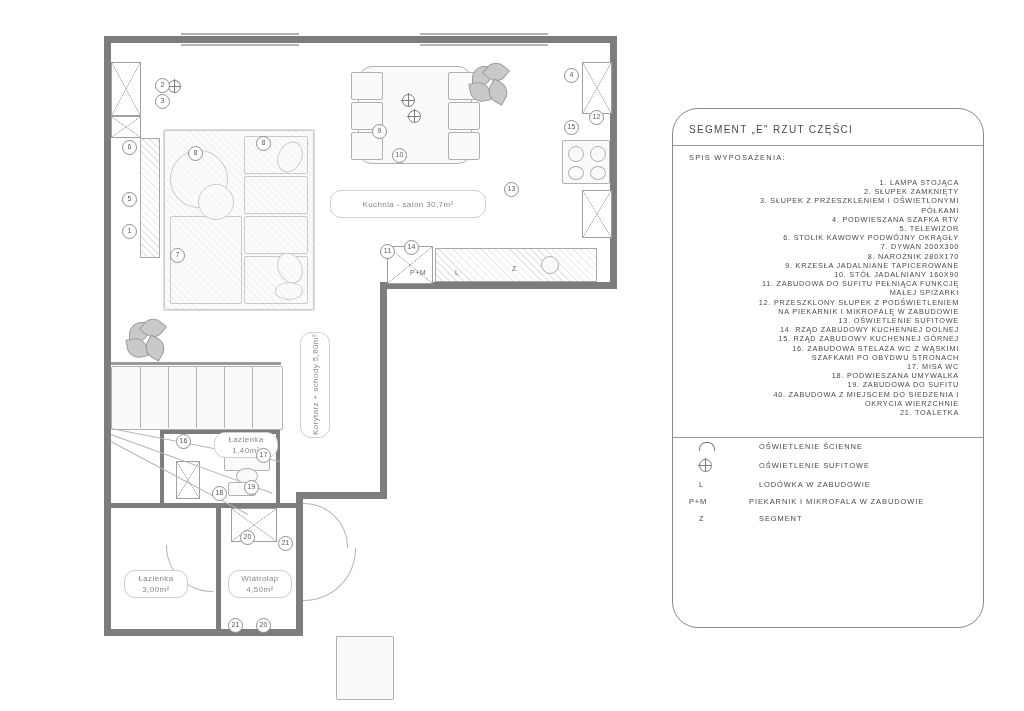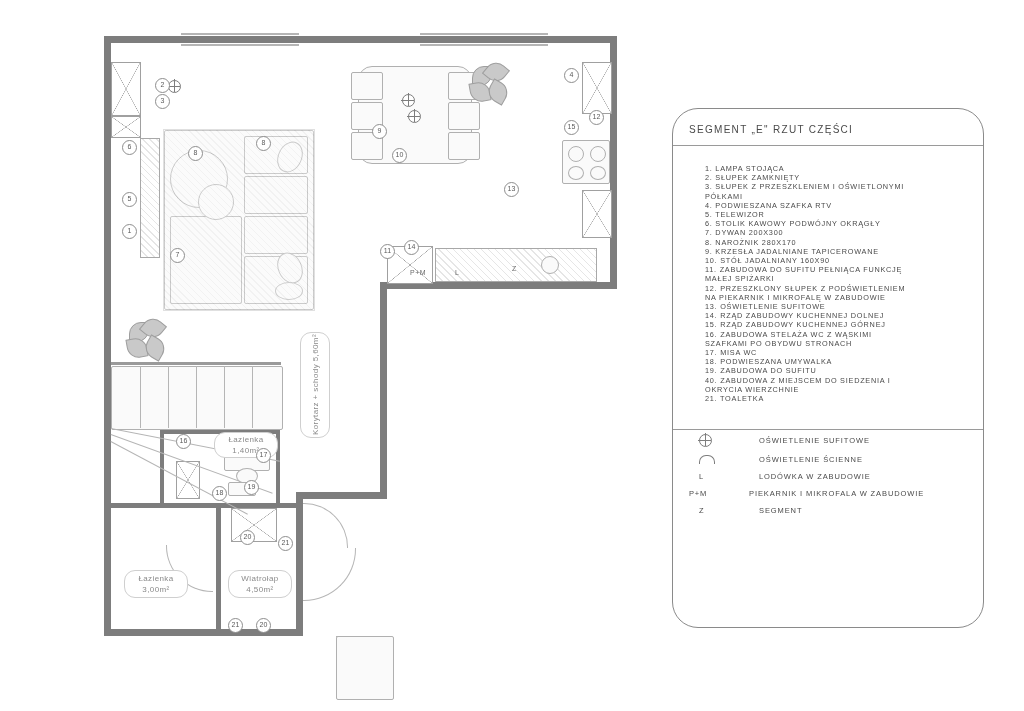--- a/index.html
+++ b/index.html
@@ -41,21 +41,21 @@
   
   #panel{position:absolute;left:672px;top:108px;width:312px;height:520px;
      border:1px solid #8a8a8a;border-radius:26px;background:#fff;box-sizing:border-box;}
   #panel .hdr{padding:14px 16px 8px 16px;font-size:10px;letter-spacing:1.3px;
      color:#4a4a4a;line-height:14px;}
   .sep{height:1px;background:#9a9a9a;margin:0;}
   .sect-title{font-size:7.5px;letter-spacing:1.2px;color:#4a4a4a;padding:7px 16px 4px 16px;}
   .items{padding:2px 14px 10px 16px;}
   .items li{font-size:7.3px;letter-spacing:.75px;line-height:9.2px;list-style:none;
      margin:0;padding:0;color:#4a4a4a;white-space:nowrap;}
-  ul{margin:16px;padding:0;}
+  ul{margin:10px;padding:0;text-align:right;}
   .legrow{display:flex;align-items:center;padding:4px 16px;}
   .legsym{width:60px;display:flex;justify-content:flex-start;padding-left:10px;
      font-size:7.5px;letter-spacing:.8px;color:#4a4a4a;}
   .legtxt{font-size:7.5px;letter-spacing:.9px;color:#4a4a4a;white-space:nowrap;}
   .symCeil{position:relative;width:11px;height:11px;border:1px solid #7d7d7d;border-radius:50%;}
   .symCeil:before,.symCeil:after{content:"";position:absolute;background:#7d7d7d;}
   .symCeil:before{left:-2px;top:4.5px;width:13px;height:1px;}
   .symCeil:after{left:4.5px;top:-2px;width:1px;height:13px;}
   .symWall{position:relative;width:14px;height:8px;border:1px solid #7d7d7d;border-bottom:none;
      border-radius:7px 7px 0 0;}
@@ -154,20 +154,21 @@
     <div class="leaf" style="left:4px;top:6px;width:18px;height:18px;"></div>
     <div class="leaf" style="left:18px;top:2px;width:18px;height:18px;transform:rotate(40deg);"></div>
     <div class="leaf" style="left:2px;top:22px;width:18px;height:18px;transform:rotate(80deg);"></div>
     <div class="leaf" style="left:20px;top:22px;width:18px;height:18px;transform:rotate(120deg);"></div>
   </div>
 
   <div class="ceil" style="left:402px;top:94px;"></div>
   <div class="ceil" style="left:408px;top:110px;"></div>
   <div class="ceil" style="left:168px;top:80px;"></div>
 
+  <div class="roombox" style="left:330px;top:190px;width:154px;height:26px;">Kuchnia - salon 30,7m²</div>
   <div class="roombox vert" style="left:300px;top:332px;width:28px;height:104px;">Korytarz + schody 5,60m²</div>
   <div class="roombox" style="left:214px;top:432px;width:62px;height:24px;">Łazienka 1,40m²</div>
   <div class="roombox" style="left:124px;top:570px;width:62px;height:26px;">Łazienka 3,00m²</div>
   <div class="roombox" style="left:228px;top:570px;width:62px;height:26px;">Wiatrołap 4,50m²</div>
 
   <div class="applabel" style="left:410px;top:269px;">P+M</div>
   <div class="applabel" style="left:455px;top:269px;">L</div>
   <div class="applabel" style="left:512px;top:265px;">Z</div>
 
   <div class="tag" style="left:155px;top:78px;">2</div>
@@ -197,20 +198,21 @@
 </div>
 
 <div id="panel">
 
   <div class="hdr">
     <div>SEGMENT „E" RZUT CZĘŚCI</div>
   </div>
 
   <div class="sep"></div>
 
+  <div class="sect-title">SPIS WYPOSAŻENIA:</div>
 
   <ul class="items">
     <li>1. LAMPA STOJĄCA</li>
     <li>2. SŁUPEK ZAMKNIĘTY</li>
     <li>3. SŁUPEK Z PRZESZKLENIEM I OŚWIETLONYMI</li>
     <li>PÓŁKAMI</li>
     <li>4. PODWIESZANA SZAFKA RTV</li>
     <li>5. TELEWIZOR</li>
     <li>6. STOLIK KAWOWY PODWÓJNY OKRĄGŁY</li>
     <li>7. DYWAN 200X300</li>
@@ -232,33 +234,33 @@
     <li>40. ZABUDOWA Z MIEJSCEM DO SIEDZENIA I</li>
     <li>OKRYCIA WIERZCHNIE</li>
     <li>21. TOALETKA</li>
   </ul>
 
   <div class="sep"></div>
 
 
   <div class="legrow">
     <div class="legsym">
+      <span class="symWall"></span>
+    </div>
+    <div class="legtxt">OŚWIETLENIE ŚCIENNE</div>
+  </div>
+
+  <div class="legrow">
+    <div class="legsym">
       <span class="symCeil"></span>
     </div>
     <div class="legtxt">OŚWIETLENIE SUFITOWE</div>
   </div>
 
   <div class="legrow">
-    <div class="legsym">
-      <span class="symWall"></span>
-    </div>
-    <div class="legtxt">OŚWIETLENIE ŚCIENNE</div>
-  </div>
-
-  <div class="legrow">
     <div class="legsym">L</div>
     <div class="legtxt">LODÓWKA W ZABUDOWIE</div>
   </div>
 
   <div class="legrow">
     <div class="legsym" style="padding-left:0;">P+M</div>
     <div class="legtxt">PIEKARNIK I MIKROFALA W ZABUDOWIE</div>
   </div>
 
   <div class="legrow">

